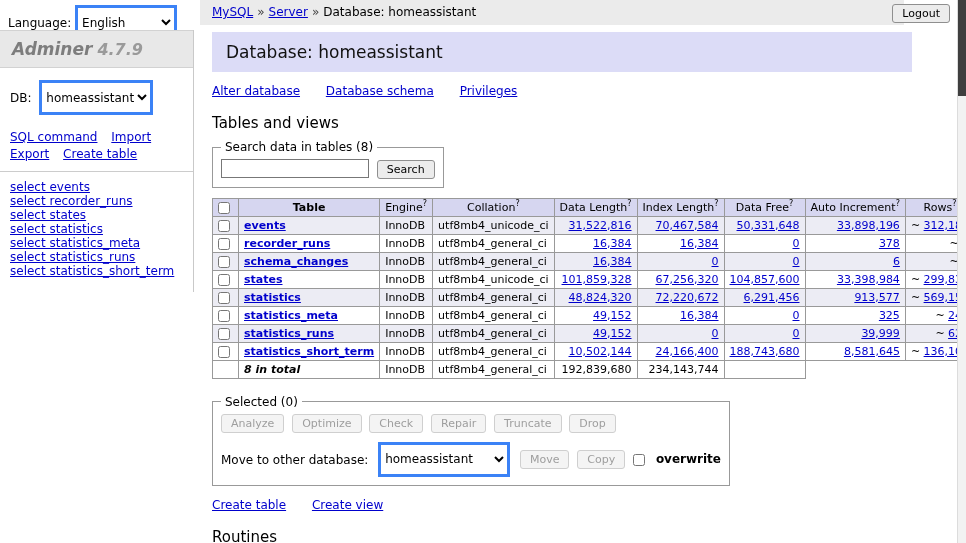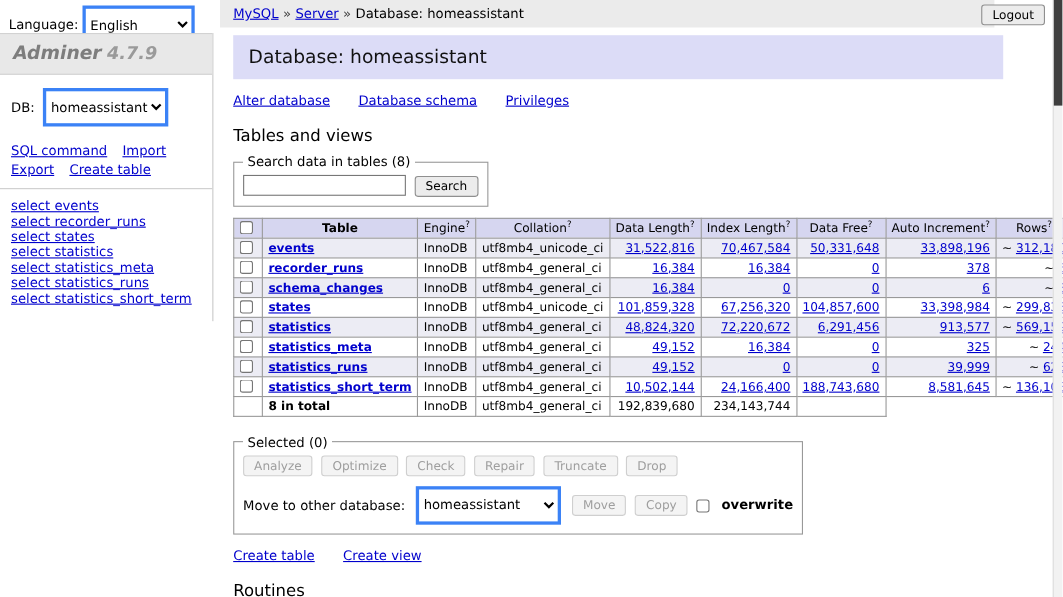--- a/index.html
+++ b/index.html
@@ -61,21 +61,21 @@
 
   table.data { border-collapse:collapse; margin-top:10px; font-size:11px; }
   .data th, .data td { border:1px solid #999; padding:2px 5px; white-space:nowrap; line-height:13px; }
   .data thead th { background:#d6d6f0; font-weight:normal; text-align:center; }
   .data thead th.col-table { font-weight:bold;margin-top:28px; }
   .data sup { font-size:8px; line-height:0; }
   .data tbody#rows-body tr:nth-child(odd) { background:#ececf4; }
   .data td.num { text-align:right; }
   .data a.tbl { font-weight:bold; }
   .data tr.total td { background:#fff; }
-  .data tr.total .label { font-weight:bold; }
+  .data tr.total .label { font-weight:bold;font-style:italic; }
 
   #selected-fieldset { margin-top:16px; }
   .bulk-row button { margin-right:4px; }
   .move-row { margin-top:9px; white-space:nowrap; }
   .move-row select { width:132px; margin:0 6px; }
   .move-row button { margin-right:4px; }
   .move-row label { margin-left:4px;font-weight:bold; }
 </style>
 </head>
 <body>

